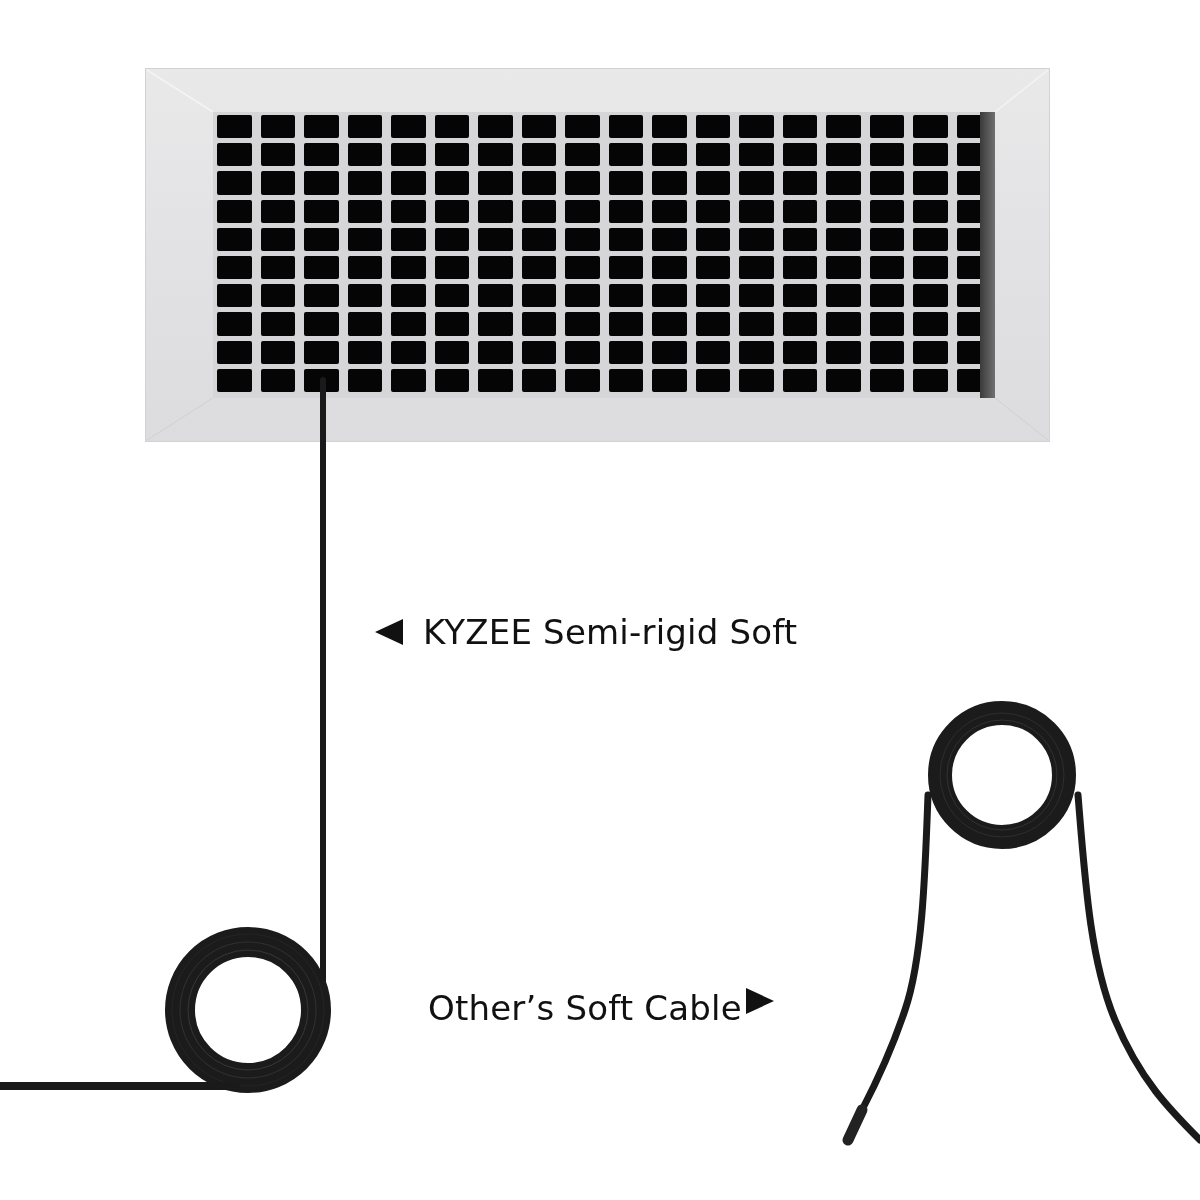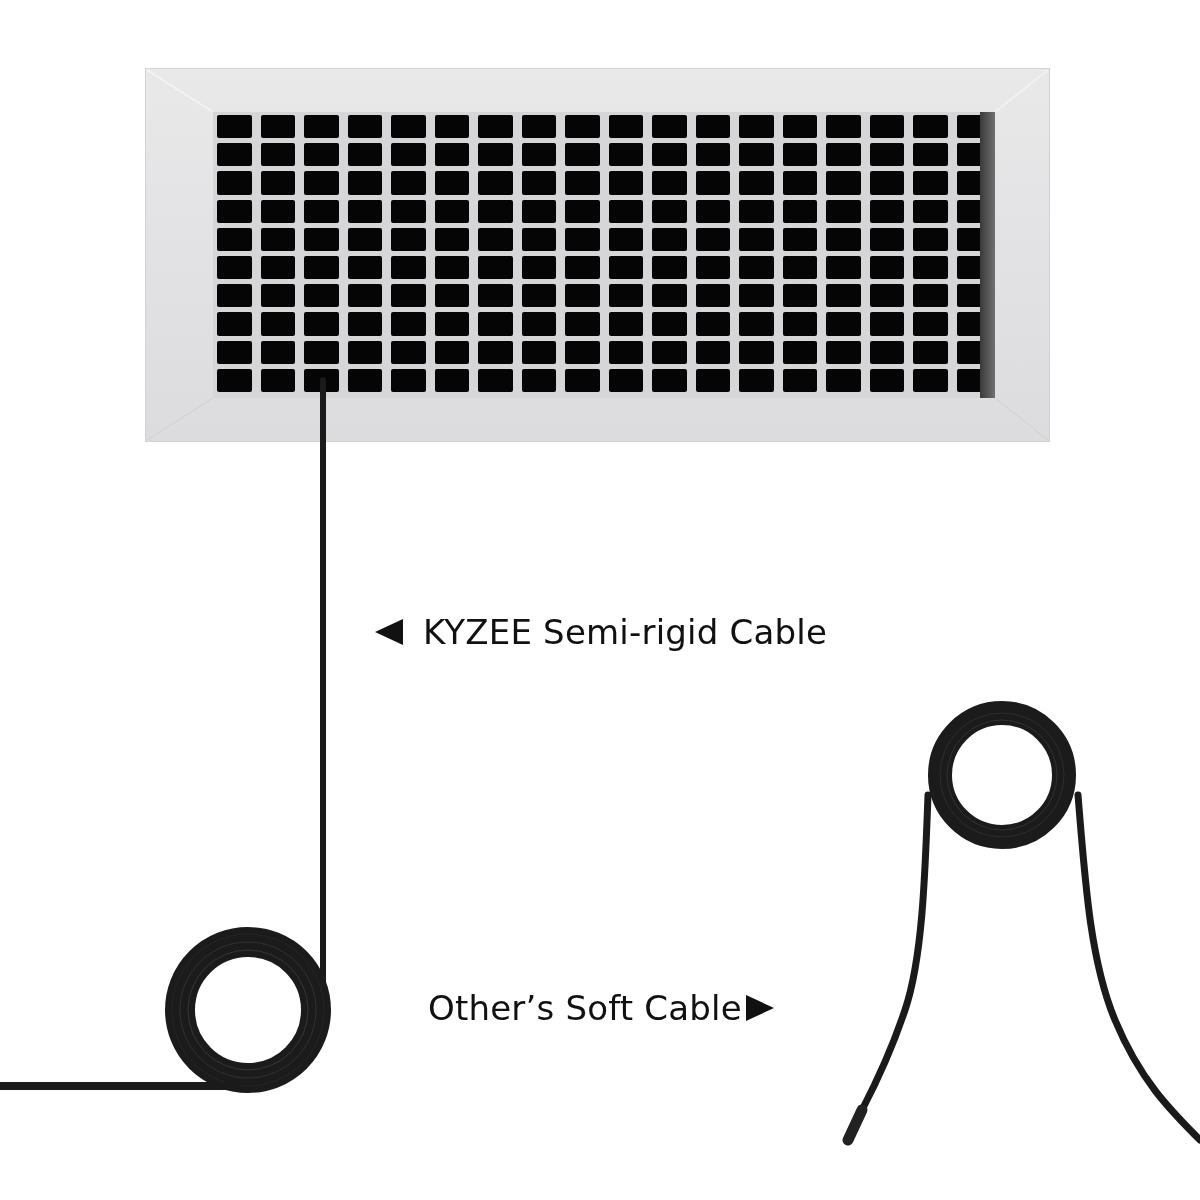--- a/index.html
+++ b/index.html
@@ -20,21 +20,21 @@
       padding: 3px 4px 6px 4px;
       box-sizing: border-box;
     }
     .cell { background: #050505; border-radius: 2px; }
     .grille-shadow { position: absolute; left: 980px; top: 112px; width: 15px; height: 286px; background: linear-gradient(90deg, #3a3a3a, #707070); }
     .label {
       position: absolute; font-size: 34px; color: #111; white-space: nowrap;
       font-family: "DejaVu Sans", sans-serif; letter-spacing: 0.2px;
     }
     .label-kyzee { left: 375px; top: 612px; display: flex; align-items: center; gap: 20px; }
-    .label-other { left: 428px; top: 988px; display: flex; align-items: center; gap: 4px; }
+    .label-other { left: 428px; top: 988px; display: flex; gap: 4px; }
     .tri-left { width: 0; height: 0; border-top: 13px solid transparent; border-bottom: 13px solid transparent; border-right: 28px solid #111; display: inline-block; }
     .tri-right { width: 0; height: 0; border-top: 13px solid transparent; border-bottom: 13px solid transparent; border-left: 28px solid #111; display: inline-block; }
     svg.cables { position: absolute; left: 0; top: 0; }
   </style>
 </head>
 <body>
 
 <div class="vent-frame">
   <svg class="frame-miter" width="905" height="374">
     <line x1="2" y1="2" x2="68" y2="44" stroke="#f4f4f5" stroke-width="1.5"></line>
@@ -244,19 +244,19 @@
     <circle cx="1002" cy="775" r="62" fill="none" stroke="#3a3a3a" stroke-width="1" opacity="0.6"></circle>
     <circle cx="1002" cy="775" r="55" fill="none" stroke="#474747" stroke-width="1" opacity="0.5"></circle>
     <path d="M 928 795 C 925 880, 922 960, 905 1010 C 890 1055, 875 1085, 862 1110" fill="none" stroke="#1a1a1a" stroke-width="7" stroke-linecap="round"></path>
     <path d="M 862 1110 L 848 1140" fill="none" stroke="#222" stroke-width="11" stroke-linecap="round"></path>
     <path d="M 1078 795 C 1085 880, 1090 960, 1115 1020 C 1140 1080, 1170 1110, 1200 1140" fill="none" stroke="#1a1a1a" stroke-width="7" stroke-linecap="round"></path>
   </g>
 </svg>
 
 <div class="label label-kyzee">
   <span class="tri-left"></span>
-  <span>KYZEE Semi-rigid Cable</span>
+  <span>KYZEE Semi-rigid Soft</span>
 </div>
 
 <div class="label label-other">
   <span>Other’s Soft Cable</span>
   <span class="tri-right"></span>
 </div>
 
 </body></html>

